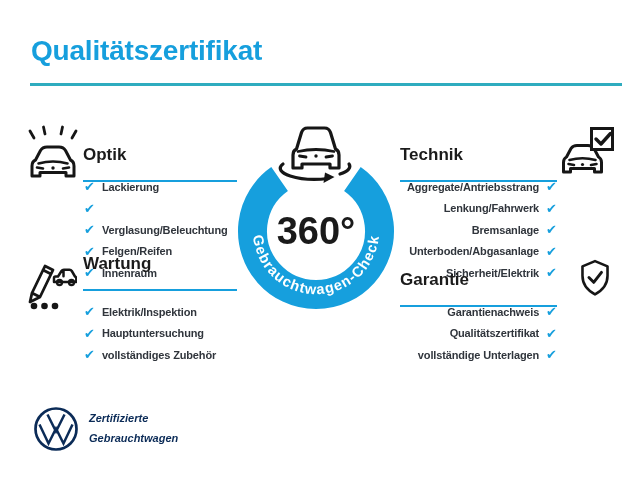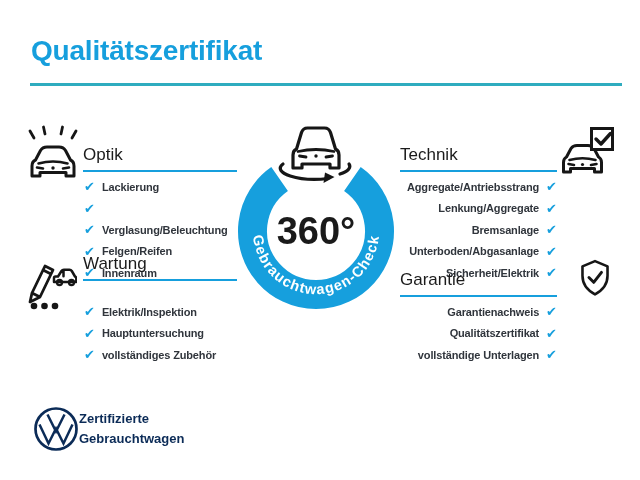--- a/index.html
+++ b/index.html
@@ -3,43 +3,43 @@
 <meta charset="utf-8">
 <style>
   html,body{margin:0;padding:0;background:#fff;}
   #stage{position:relative;width:640px;height:480px;background:#ffffff;overflow:hidden;
          font-family:"Liberation Sans",sans-serif;}
   
   .title{position:absolute;left:31px;top:36px;font-size:28px;font-weight:bold;
          color:#169FDD;line-height:30px;letter-spacing:-0.2px;}
   .toprule{position:absolute;left:30px;top:83px;width:592px;height:3px;background:#2FACBF;}
   
-  .sec-head{position:absolute;font-size:17px;font-weight:normal;color:#1b1b1b;
-            line-height:20px;padding-bottom:5px;border-bottom:2.5px solid #169FDD;}
+  .sec-head{position:absolute;font-size:17px;font-weight:bold;color:#1b1b1b;
+            line-height:20px;padding-bottom:15px;border-bottom:2.5px solid #169FDD;}
   .sec-head.left{left:83px;width:154px;text-align:left;}
   .sec-head.right{left:400px;width:157px;}
   
   .list{position:absolute;display:flex;flex-direction:column;}
   .list.left{left:84px;align-items:flex-start;}
   .list.right{left:400px;width:157px;align-items:flex-end;}
   .item{display:flex;align-items:center;height:21.5px;gap:7px;}
   .chk{font-family:"DejaVu Sans",sans-serif;font-size:13px;color:#169FDD;line-height:1;}
   .lbl{font-size:11px;font-weight:bold;color:#30353C;letter-spacing:-0.15px;white-space:nowrap;}
   
   .icon{position:absolute;}
   svg .ln{fill:none;stroke:#161616;stroke-linecap:round;stroke-linejoin:round;}
   
   #centerSvg{position:absolute;left:216px;top:104px;}
   .ringtext{font-family:"Liberation Sans",sans-serif;font-size:14.5px;font-weight:bold;
             fill:#ffffff;letter-spacing:1.1px;}
   .badge360{font-family:"Liberation Sans",sans-serif;font-size:38px;font-weight:bold;fill:#1a1a1a;}
   
   #footer-logo{position:absolute;left:33px;top:406px;}
-  .brand{position:absolute;left:79px;top:409px;font-size:13px;font-weight:bold;
-         color:#0B2B57;line-height:19.5px;}
+  .brand{position:absolute;left:89px;top:409px;font-size:11px;font-weight:bold;
+         color:#0B2B57;line-height:19.5px;font-style:italic;}
 </style>
 </head>
 <body>
 
 <div id="stage">
 
   <div class="title">Qualitätszertifikat</div>
   <div class="toprule"></div>
 
   <svg class="icon" style="left:25px;top:125px;" width="56" height="58" viewBox="0 0 56 58">
@@ -107,21 +107,21 @@
     <path class="ln" stroke-width="3.4" d="M36 14 L41 19 L50.5 8.5"></path>
   </svg>
 
   <div class="sec-head right" style="top:145px;">Technik</div>
   <div class="list right" style="top:176px;">
     <div class="item">
       <span class="lbl">Aggregate/Antriebsstrang</span>
       <span class="chk">✔</span>
       </div>
     <div class="item">
-      <span class="lbl">Lenkung/Aggregate</span>
+      <span class="lbl">Lenkung/Fahrwerk</span>
       <span class="chk">✔</span>
       </div>
     <div class="item">
       <span class="lbl">Bremsanlage</span>
       <span class="chk">✔</span>
       </div>
     <div class="item">
       <span class="lbl">Unterboden/Abgasanlage</span>
       <span class="chk">✔</span>
       </div>

